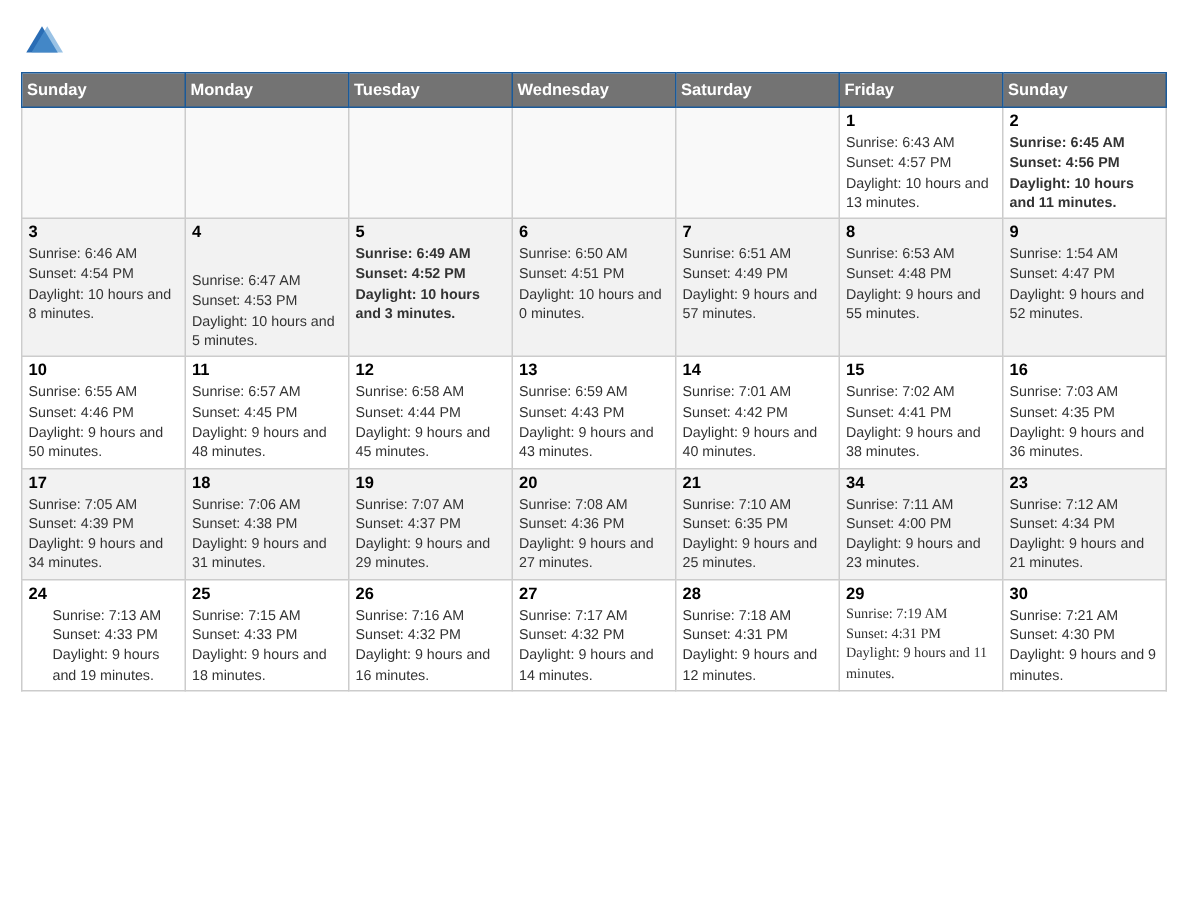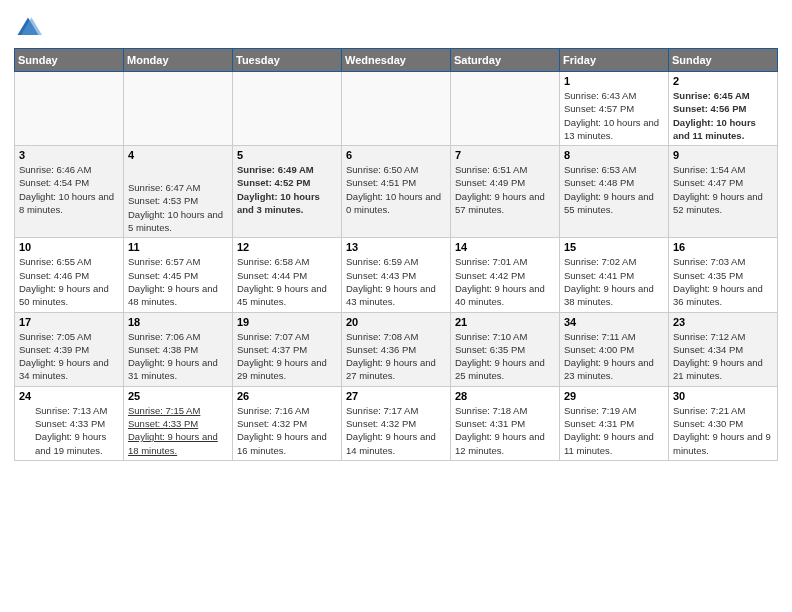--- a/index.html
+++ b/index.html
@@ -286,21 +286,21 @@
         </tr>
         <tr>
           <td>
             <span class="day-num">24</span>
             <div class="day-info" style="white-space: pre-line; margin-left: 16px;">Sunrise: 7:13 AM
 Sunset: 4:33 PM
 Daylight: 9 hours and 19 minutes.</div>
           </td>
           <td>
             <span class="day-num">25</span>
-            <div class="day-info" style="white-space: pre-line; text-decoration: underline;">Sunrise: 7:15 AM
+            <div class="day-info" style="white-space: pre-line;">Sunrise: 7:15 AM
 Sunset: 4:33 PM
 Daylight: 9 hours and 18 minutes.</div>
           </td>
           <td>
             <span class="day-num">26</span>
             <div class="day-info" style="white-space: pre-line;">Sunrise: 7:16 AM
 Sunset: 4:32 PM
 Daylight: 9 hours and 16 minutes.</div>
           </td>
           <td>
@@ -310,21 +310,21 @@
 Daylight: 9 hours and 14 minutes.</div>
           </td>
           <td>
             <span class="day-num">28</span>
             <div class="day-info" style="white-space: pre-line;">Sunrise: 7:18 AM
 Sunset: 4:31 PM
 Daylight: 9 hours and 12 minutes.</div>
           </td>
           <td>
             <span class="day-num">29</span>
-            <div class="day-info" style="white-space: pre-line;">Sunrise: 7:19 AM
+            <div class="day-info" style="white-space: pre-line; font-family: Liberation Serif, serif;">Sunrise: 7:19 AM
 Sunset: 4:31 PM
 Daylight: 9 hours and 11 minutes.</div>
           </td>
           <td>
             <span class="day-num">30</span>
             <div class="day-info" style="white-space: pre-line;">Sunrise: 7:21 AM
 Sunset: 4:30 PM
 Daylight: 9 hours and 9 minutes.</div>
           </td>
         </tr>

